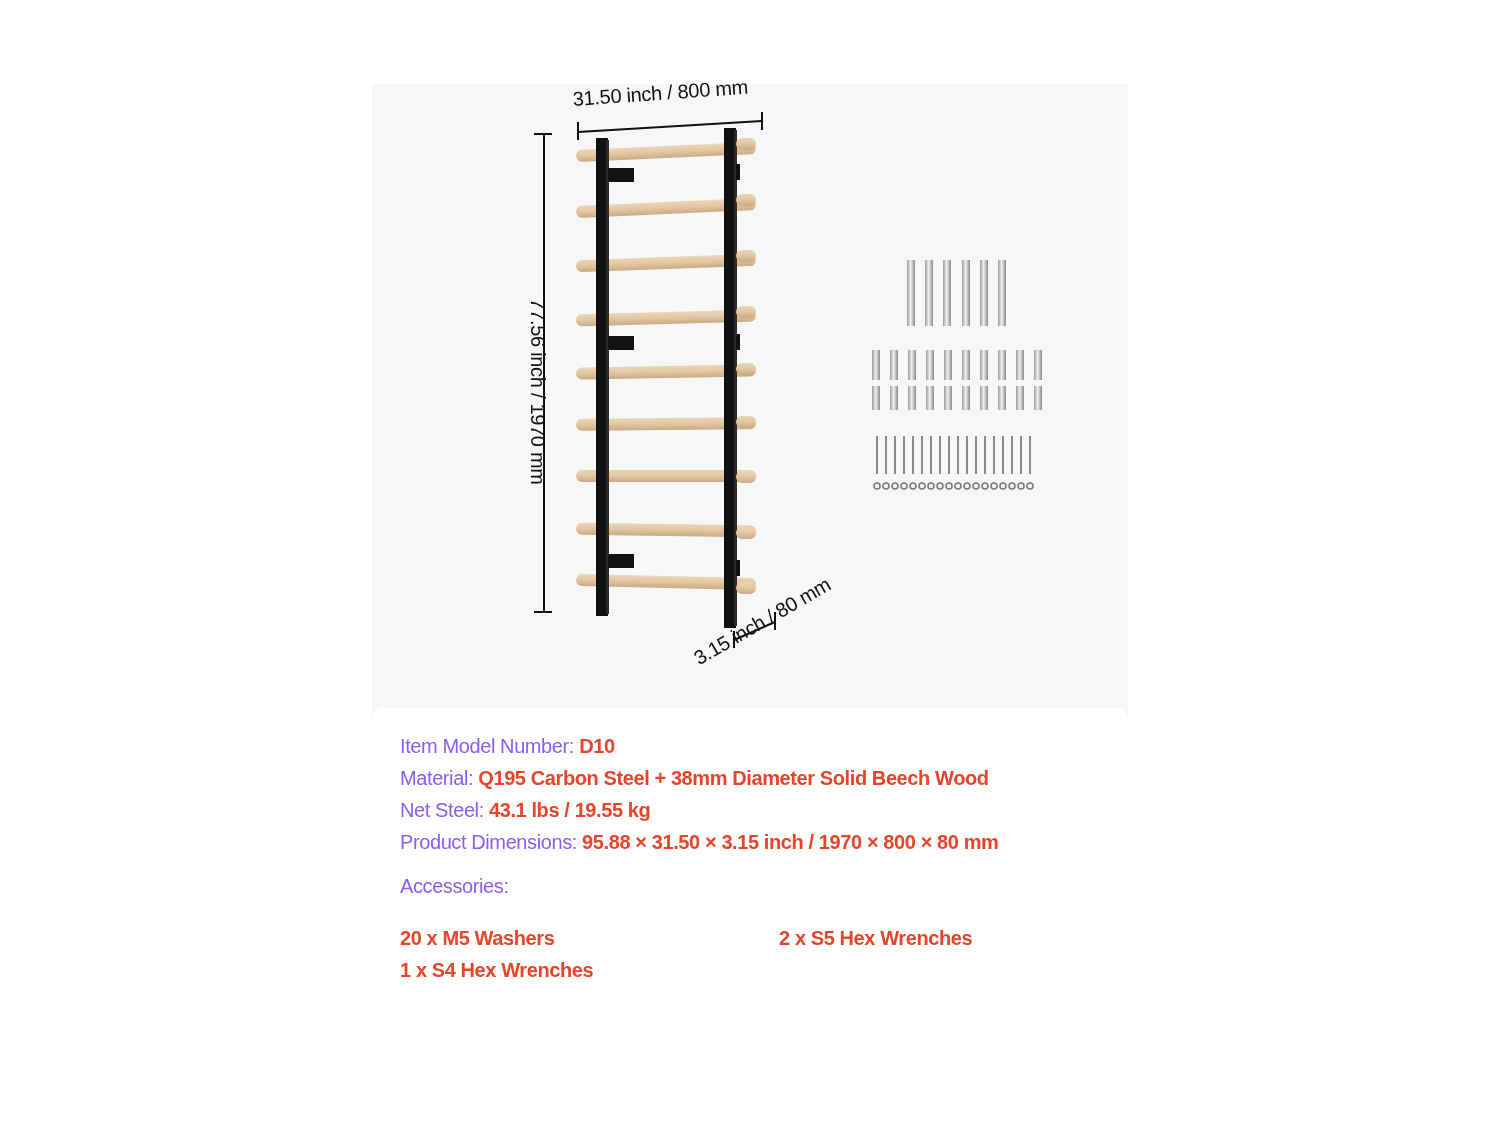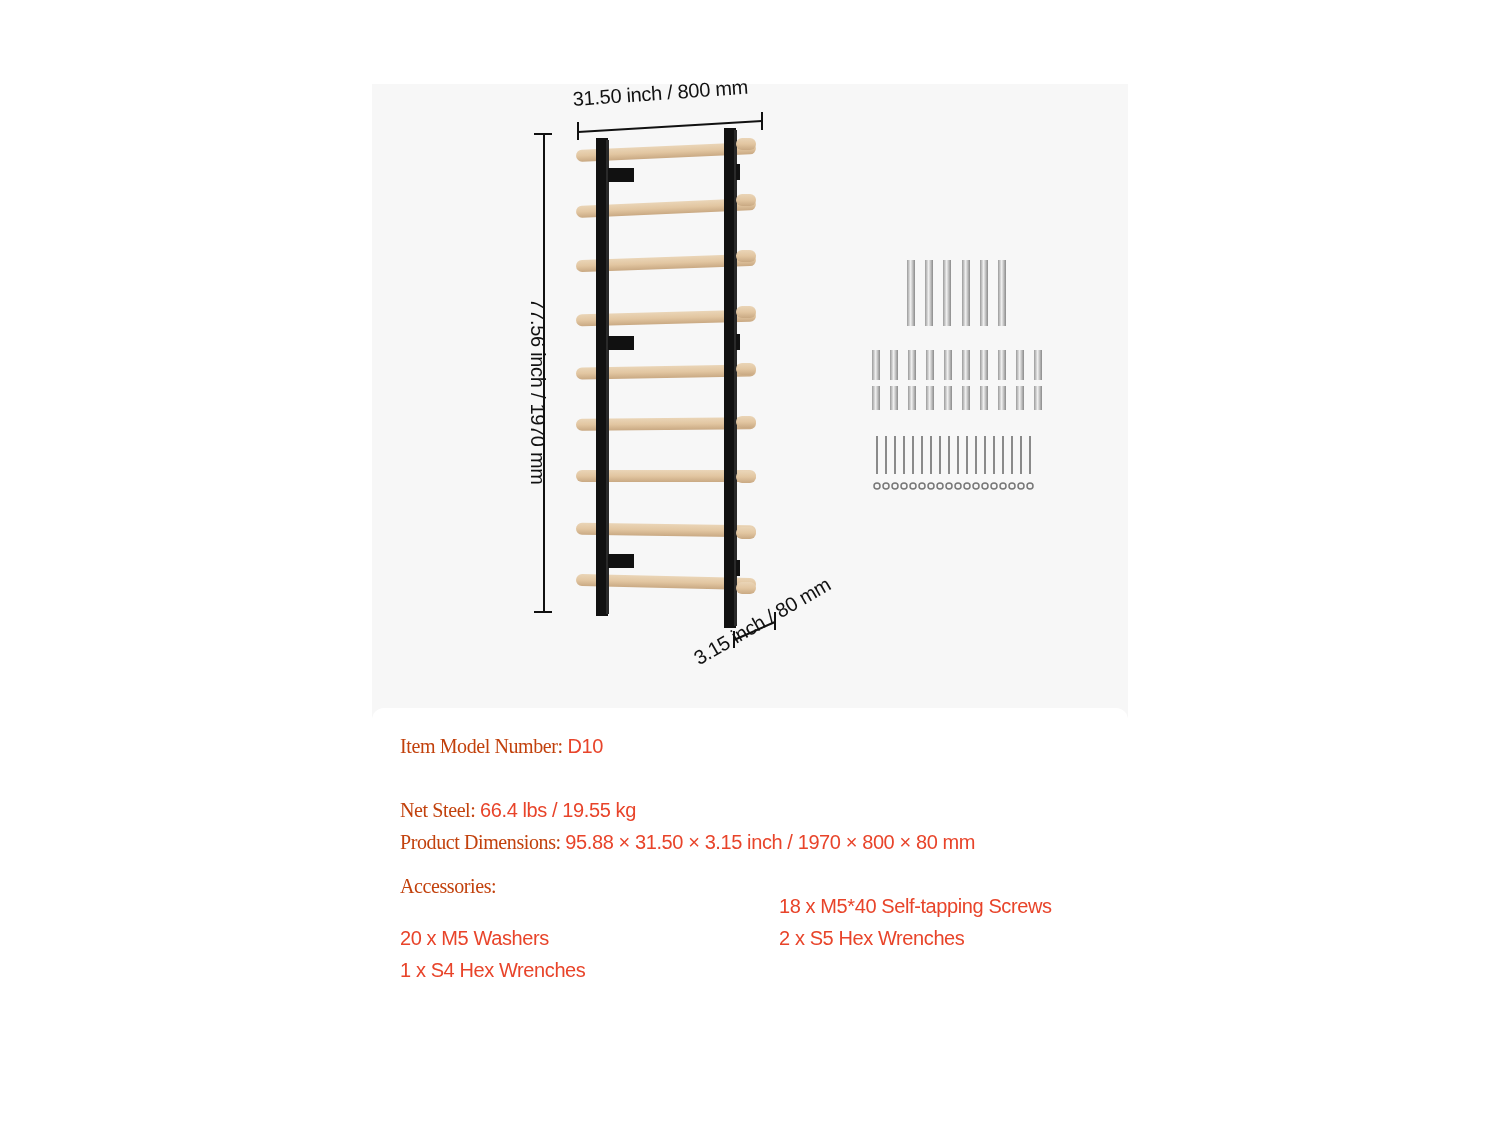--- a/index.html
+++ b/index.html
@@ -24,22 +24,22 @@
     .dim-depth { left: 318px; top: 566px; transform: rotate(-30deg); transform-origin: left top; }
 
     .spec-card {
       position: absolute; left: 0; top: 624px; width: 756px; height: 331px;
       background: #ffffff; border-radius: 12px 12px 0 0;
     }
     .row {
       position: absolute; left: 28px; font-size: 20px; line-height: 24px;
       color: #222; white-space: nowrap; letter-spacing: -0.4px;
     }
-    .lbl { font-weight: normal; color: #c2410c; font-family: Liberation Serif, serif; }
-    .val { font-weight: normal; color: #e8442a; }
+    .lbl { font-weight: normal; color: #8b5cf6; }
+    .val { font-weight: bold; color: #e8442a; }
     .col2 { left: 407px; }
   </style>
 </head>
 <body>
 
 <div class="panel">
 
   <div class="diagram">
     <svg width="756" height="624" viewBox="0 0 756 624">
       <defs>
@@ -187,27 +187,29 @@
 
     <div class="dim-label dim-width">31.50 inch / 800 mm</div>
     <div class="dim-label dim-height"><span>77.56 inch / 1970 mm</span></div>
     <div class="dim-label dim-depth">3.15 inch / 80 mm</div>
   </div>
 
   <div class="spec-card">
     <div class="row" style="top:26px">
       <span class="lbl">Item Model Number: </span><span class="val">D10</span>
     </div>
+    <div class="row" style="top:58px">
+      <span class="lbl">Material: </span><span class="val">Q195 Carbon Steel + 38mm Diameter Solid Beech Wood</span>
+    </div>
     <div class="row" style="top:90px">
-      <span class="lbl">Net Steel: </span><span class="val">66.4 lbs / 19.55 kg</span>
+      <span class="lbl">Net Steel: </span><span class="val">43.1 lbs / 19.55 kg</span>
     </div>
     <div class="row" style="top:122px">
       <span class="lbl">Product Dimensions: </span><span class="val">95.88 × 31.50 × 3.15 inch / 1970 × 800 × 80 mm</span>
     </div>
     <div class="row" style="top:166px">
       <span class="lbl">Accessories:</span>
     </div>
-    <div class="row val col2" style="top:186px">18 x M5*40 Self-tapping Screws</div>
     <div class="row val" style="top:218px">20 x M5 Washers</div>
     <div class="row val col2" style="top:218px">2 x S5 Hex Wrenches</div>
     <div class="row val" style="top:250px">1 x S4 Hex Wrenches</div>
   </div>
 </div>
 
 </body></html>

